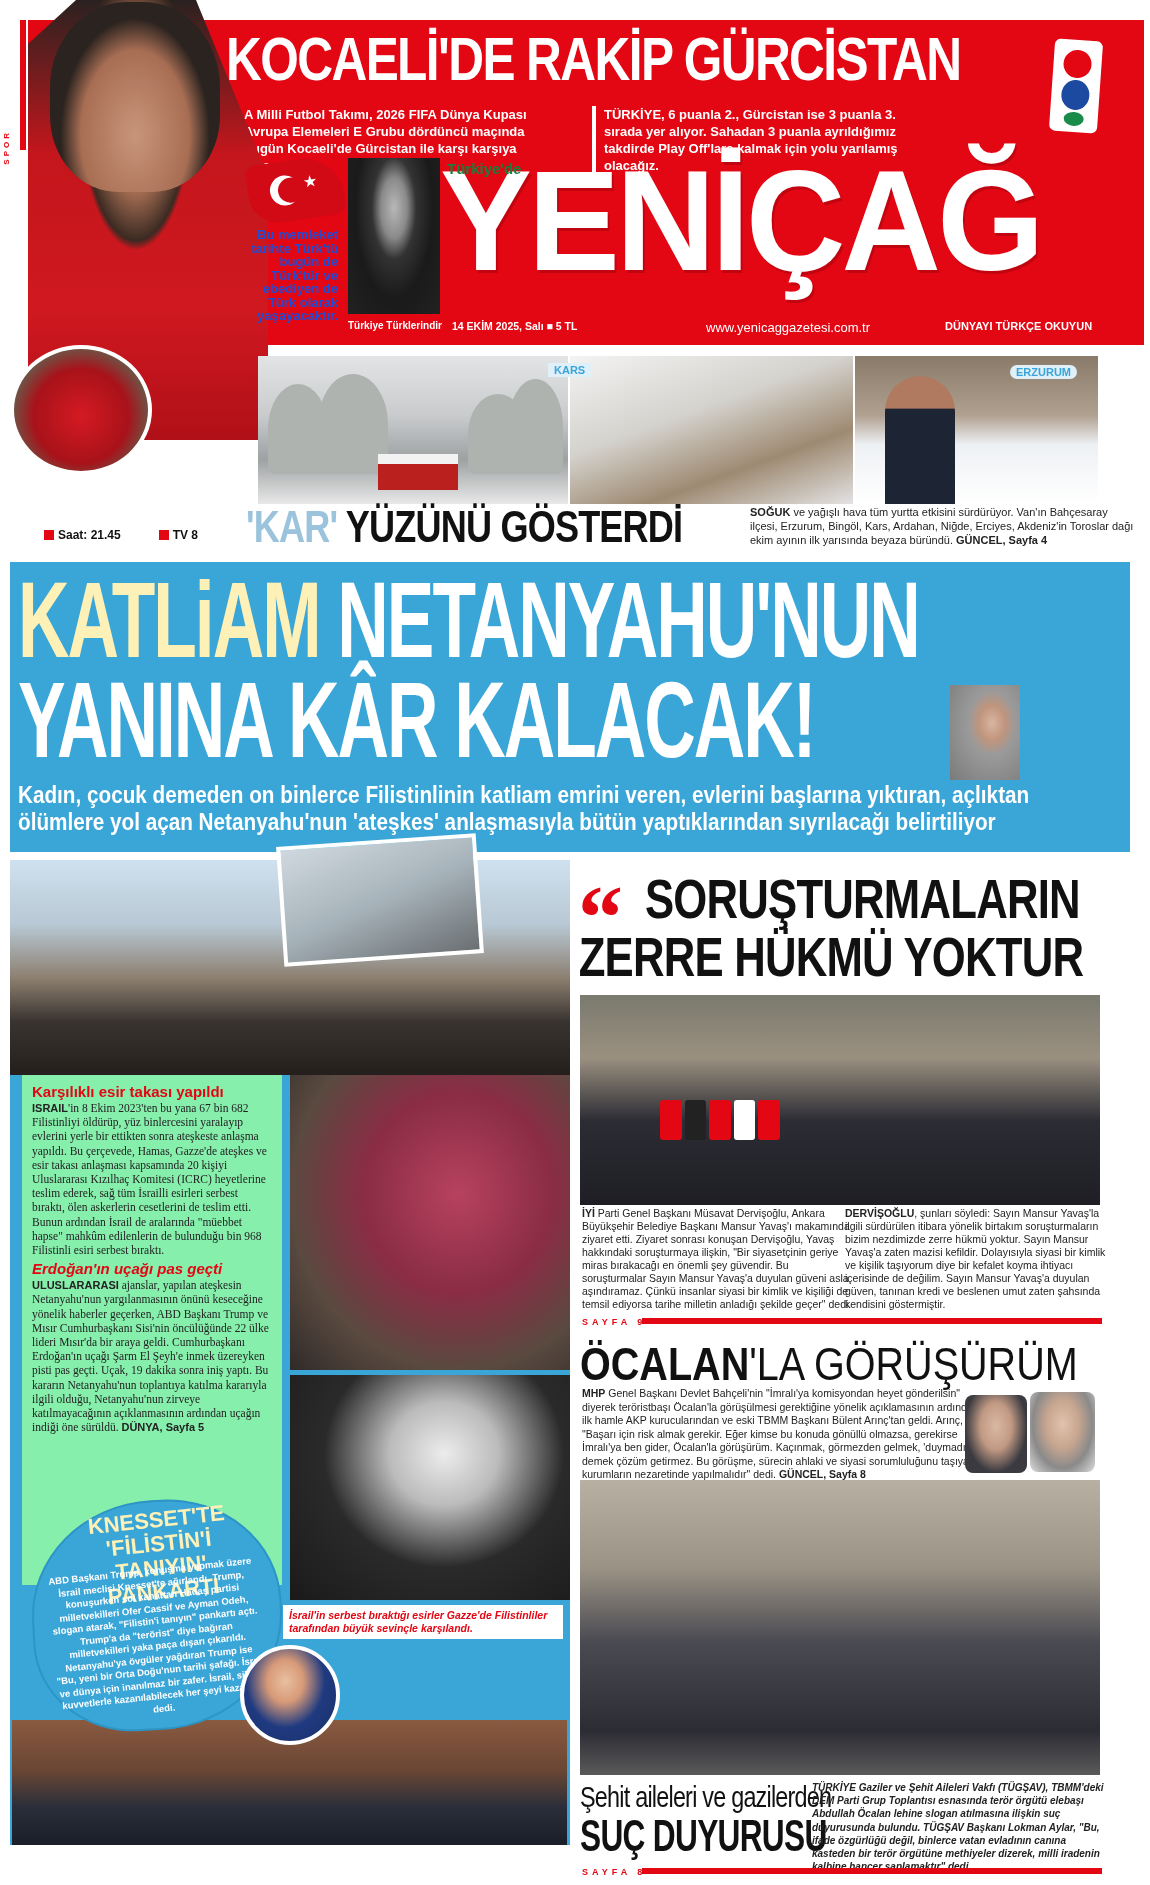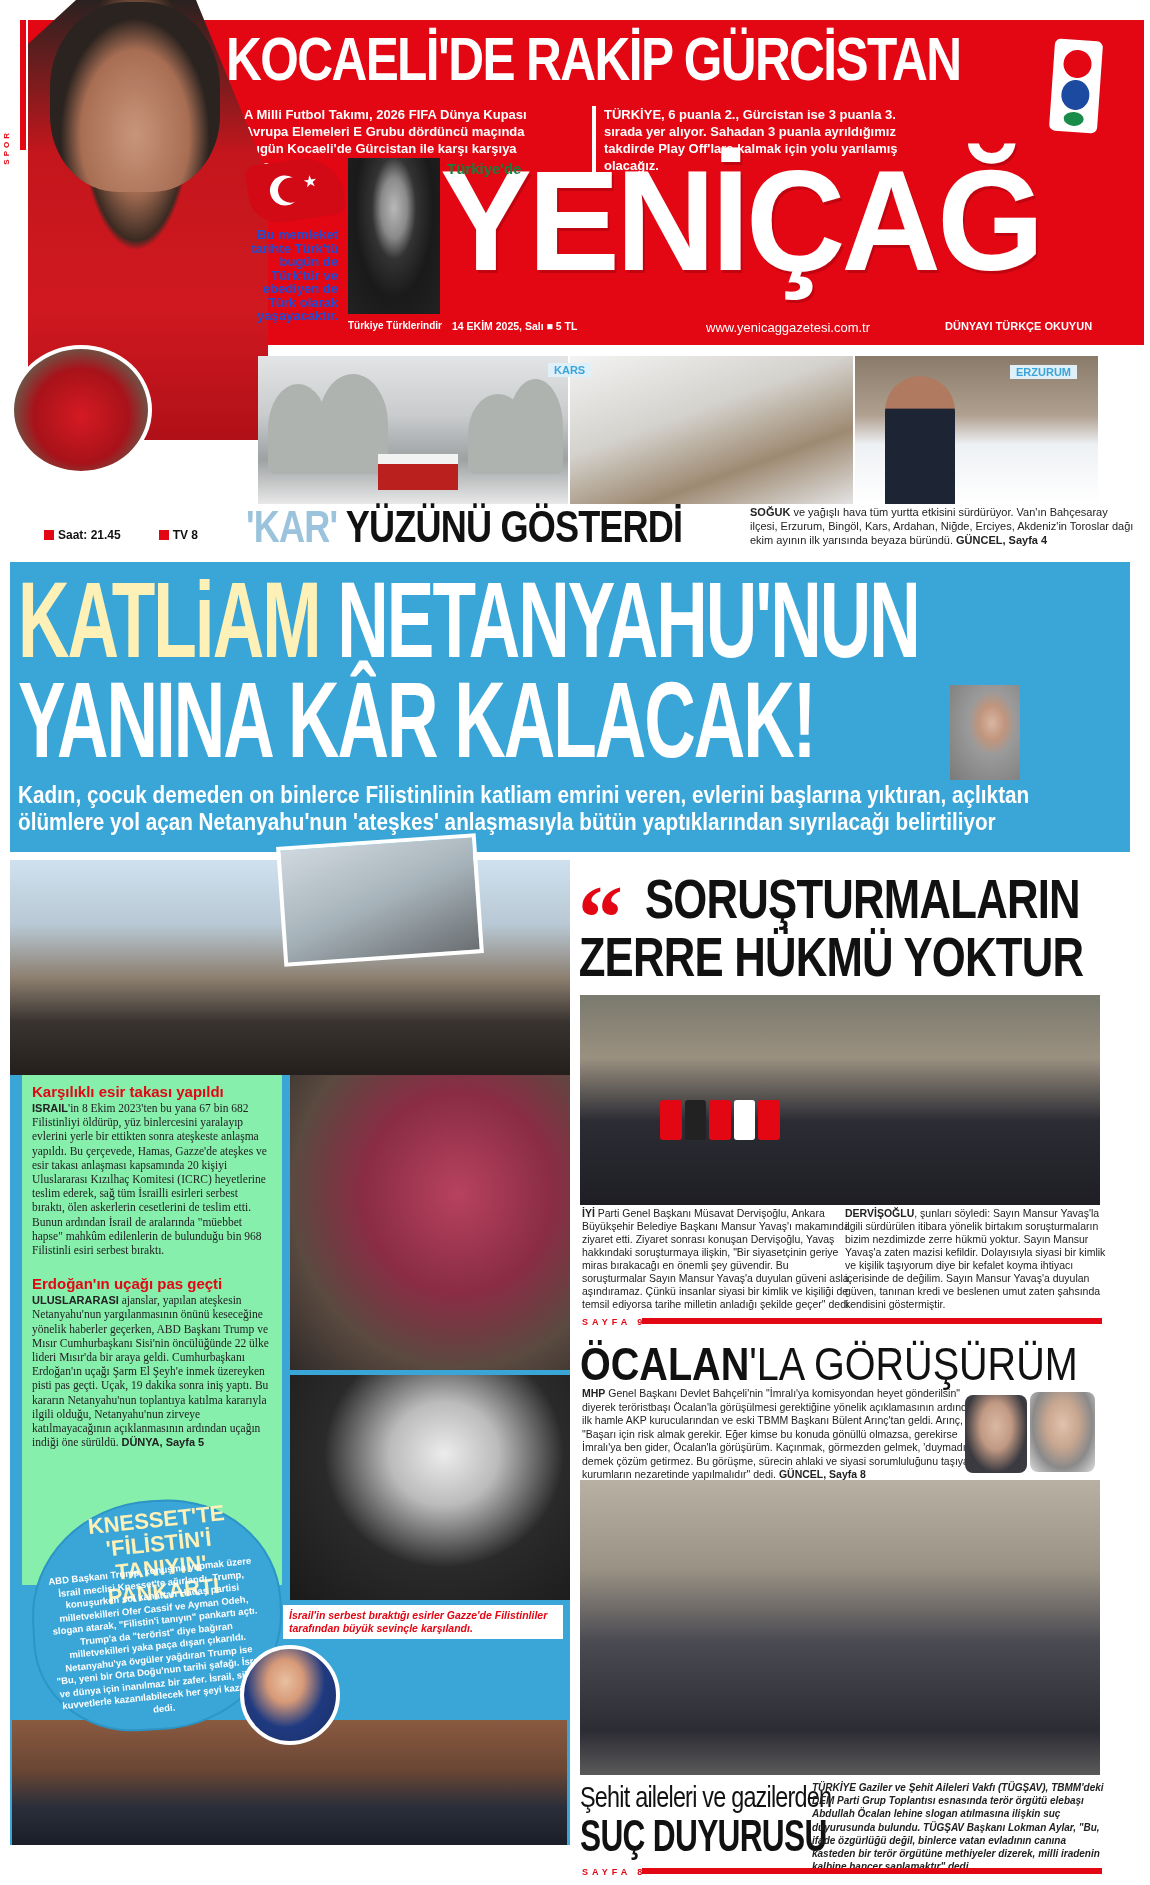--- a/index.html
+++ b/index.html
@@ -54,21 +54,21 @@
     background: linear-gradient(180deg, #e3e4e6 0%, #c9cbcd 40%, #9ea2a3 70%, #e8e8e8 100%); }
   .snow1 .tree { position:absolute; bottom: 30px; border-radius: 50% 50% 10% 10%; background: #aeb3b0; }
   .snow1 .house { position:absolute; left: 120px; bottom: 14px; width: 80px; height: 36px; background: #b9201e; border-top: 10px solid #f2f2f2; }
   .snow2 { left: 570px; top: 356px; width: 283px; height: 148px;
     background: linear-gradient(160deg, #f3f3f3 0%, #d4d2cd 40%, #9e8a72 70%, #e3e3e3 100%); }
   .snow3 { left: 855px; top: 356px; width: 243px; height: 148px;
     background: linear-gradient(180deg, #8a7a6a 0%, #b0a090 40%, #eef1f4 60%, #ffffff 100%); }
   .snow3 .man { position:absolute; left: 30px; top: 20px; width: 70px; height: 128px; border-radius: 35px 35px 0 0; background: linear-gradient(180deg, #b07a60 0%, #b07a60 25%, #1d2433 26%, #1d2433 100%); }
   .loc-tag { font-size: 11px; font-weight: bold; color: #3ba4d7; background: #dff0f9; padding: 1px 6px; }
   .tag-kars { left: 548px; top: 363px; }
-  .tag-erzurum { left: 1010px; top: 365px; }
+  .tag-erzurum { left: 1010px; top: 365px; border-radius: 7px; }
 
   .snow-head { left: 246px; top: 505px; font-size: 44px; font-weight: 900; letter-spacing: -1px; white-space: nowrap; line-height: 1; transform: scaleX(0.82); transform-origin: left top; }
   .snow-head .kar { color: #9bc4dc; }
   .snow-text { left: 750px; top: 505px; width: 385px; font-size: 11px; line-height: 14px; color: #222; }
   .snow-text b { font-weight: bold; }
 
   
   .blue-band { left: 10px; top: 562px; width: 1120px; height: 290px; background: #3aa5d7; }
   .main-head { left: 18px; top: 570px; font-size: 108px; font-weight: 900; line-height: 100px; letter-spacing: -3px; white-space: nowrap; color: #fff; transform: scaleX(0.66); transform-origin: left top; }
   .main-head .yellow { color: #fdf1b8; }
@@ -198,21 +198,21 @@
   <div>ölümlere yol açan Netanyahu'nun 'ateşkes' anlaşmasıyla bütün yaptıklarından sıyrılacağı belirtiliyor</div>
 </div>
 
 <div class="abs gaza-photo"></div>
 <div class="abs gaza-flying"></div>
 <div class="abs left-blue"></div>
 
 <div class="abs text-box-l">
   <div class="kicker-red">Karşılıklı esir takası yapıldı</div>
   <div class="serif-body"><b>ISRAIL</b><span>'in 8 Ekim 2023'ten bu yana 67 bin 682 Filistinliyi öldürüp, yüz binlercesini yaralayıp evlerini yerle bir ettikten sonra ateşkeste anlaşma yapıldı. Bu çerçevede, Hamas, Gazze'de ateşkes ve esir takası anlaşması kapsamında 20 kişiyi Uluslararası Kızılhaç Komitesi (ICRC) heyetlerine teslim ederek, sağ tüm İsrailli esirleri serbest bıraktı, ölen askerlerin cesetlerini de teslim etti. Bunun ardından İsrail de aralarında "müebbet hapse" mahkûm edilenlerin de bulunduğu bin 968 Filistinli esiri serbest bıraktı.</span></div>
-  <div class="kicker-red" style="margin-top:18px;">Erdoğan'ın uçağı pas geçti</div>
+  <div class="kicker-red" style="margin-top:3px;font-style:italic;">Erdoğan'ın uçağı pas geçti</div>
   <div class="serif-body"><b>ULUSLARARASI</b><span> ajanslar, yapılan ateşkesin Netanyahu'nun yargılanmasının önünü keseceğine yönelik haberler geçerken, ABD Başkanı Trump ve Mısır Cumhurbaşkanı Sisi'nin öncülüğünde 22 ülke lideri Mısır'da bir araya geldi. Cumhurbaşkanı Erdoğan'ın uçağı Şarm El Şeyh'e inmek üzereyken pisti pas geçti. Uçak, 19 dakika sonra iniş yaptı. Bu kararın Netanyahu'nun toplantıya katılma kararıyla ilgili olduğu, Netanyahu'nun zirveye katılmayacağının açıklanmasının ardından uçağın indiği öne sürüldü. </span><b>DÜNYA, Sayfa 5</b></div>
 </div>
 
 <div class="abs hug-photo"></div>
 <div class="abs hug2-photo"></div>
 <div class="abs hug-caption">İsrail'in serbest bıraktığı esirler Gazze'de Filistinliler tarafından büyük sevinçle karşılandı.</div>
 
 <div class="abs knesset-photo"></div>
 <div class="abs knesset-bubble"></div>
 <div class="abs knesset-title cond">KNESSET'TE 'FİLİSTİN'İ TANIYIN' PANKARTI</div>

